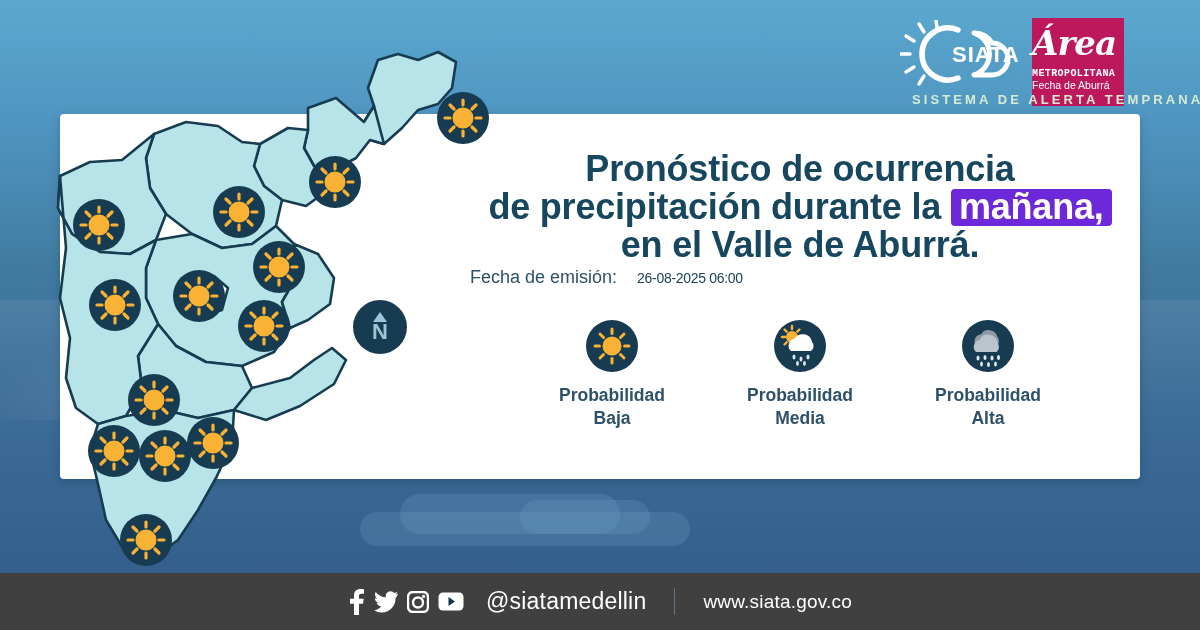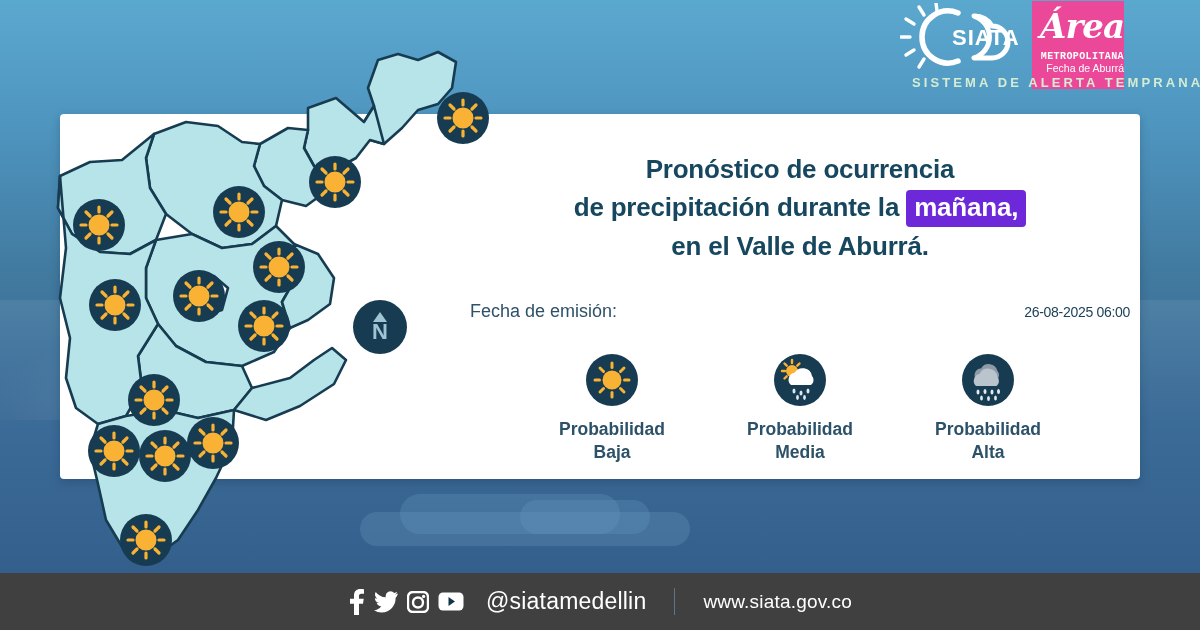--- a/index.html
+++ b/index.html
@@ -37,25 +37,25 @@
   .footer-inner { display:flex; align-items:center; gap:14px; }
   .social { display:flex; align-items:center; gap:9px; }
   .social svg { display:block; }
   .handle {
     color:#ffffff; font-size:23px; letter-spacing:.2px; margin-left:8px;
   }
   .fdiv { width:1px; height:27px; background:#5b7686; margin:0 14px; }
   .site { color:#ffffff; font-size:19px; letter-spacing:.2px; }
 
   
-  .logos { position:absolute; left:900px; top:1px; width:230px; height:92px; }
+  .logos { position:absolute; left:900px; top:18px; width:230px; height:92px; }
   .siata-logo { position:absolute; left:0; top:2px; width:128px; height:68px; }
   .area-box {
     position:absolute; left:132px; top:0px; width:92px; height:88px;
-    background:#ec4899; color:#ffffff; text-align:right;
+    background:#be185d; color:#ffffff; text-align:left;
   }
   .area-script {
     font-family:"DejaVu Serif", serif; font-style:italic; font-weight:700;
     font-size:34px; line-height:50px; letter-spacing:-1px;
   }
   .area-l1 { font-size:10px; font-weight:700; letter-spacing:.4px; line-height:11px;font-family:Liberation Mono, monospace; }
   .area-l2 { font-size:10.5px; line-height:12px; }
   .tagline {
     position:absolute; left:12px; top:74px; width:216px;
     color:#d6ecd2; font-size:13px; letter-spacing:3.1px; font-weight:700;
@@ -85,30 +85,30 @@
   }
   .compass-n { color:#9fc4d4; font-size:22px; font-weight:700; line-height:20px; margin-top:-1px; }
   .compass-arrow {
     width:0; height:0; border-left:7px solid transparent; border-right:7px solid transparent;
     border-bottom:10px solid #9fc4d4; margin-bottom:1px;
   }
 
   
   .panel { position:absolute; left:470px; top:150px; width:660px; }
   .title {
-    color:#16475f; font-size:26px; font-weight:700; line-height:38px;
+    color:#16475f; font-size:36px; font-weight:700; line-height:38px;
     text-align:center; letter-spacing:-.2px;
   }
   .hl {
     background:#6d28d9; color:#ffffff; border-radius:4px;
     padding:1px 8px 3px 8px; display:inline-block; line-height:33px;
   }
   .date-row {
-    margin-top:36px; text-align:center; color:#2d5168; font-size:18px;
-    display:flex; align-items:baseline; justify-content:space-between; gap:8px;
+    margin-top:3px; text-align:center; color:#2d5168; font-size:18px;
+    display:flex; align-items:baseline; justify-content:flex-start; gap:20px;
   }
   .date-val { font-size:14px; letter-spacing:-.3px; color:#1c4258; }
 
   .legend {
     margin-top:32px; display:flex; justify-content:center; gap:52px;font-weight:bold;
   }
   .leg-item { width:136px; text-align:center; }
   .leg-icon {
     width:52px; height:52px; border-radius:50%; background:#173c52;
     margin:0 auto 12px auto; position:relative;

